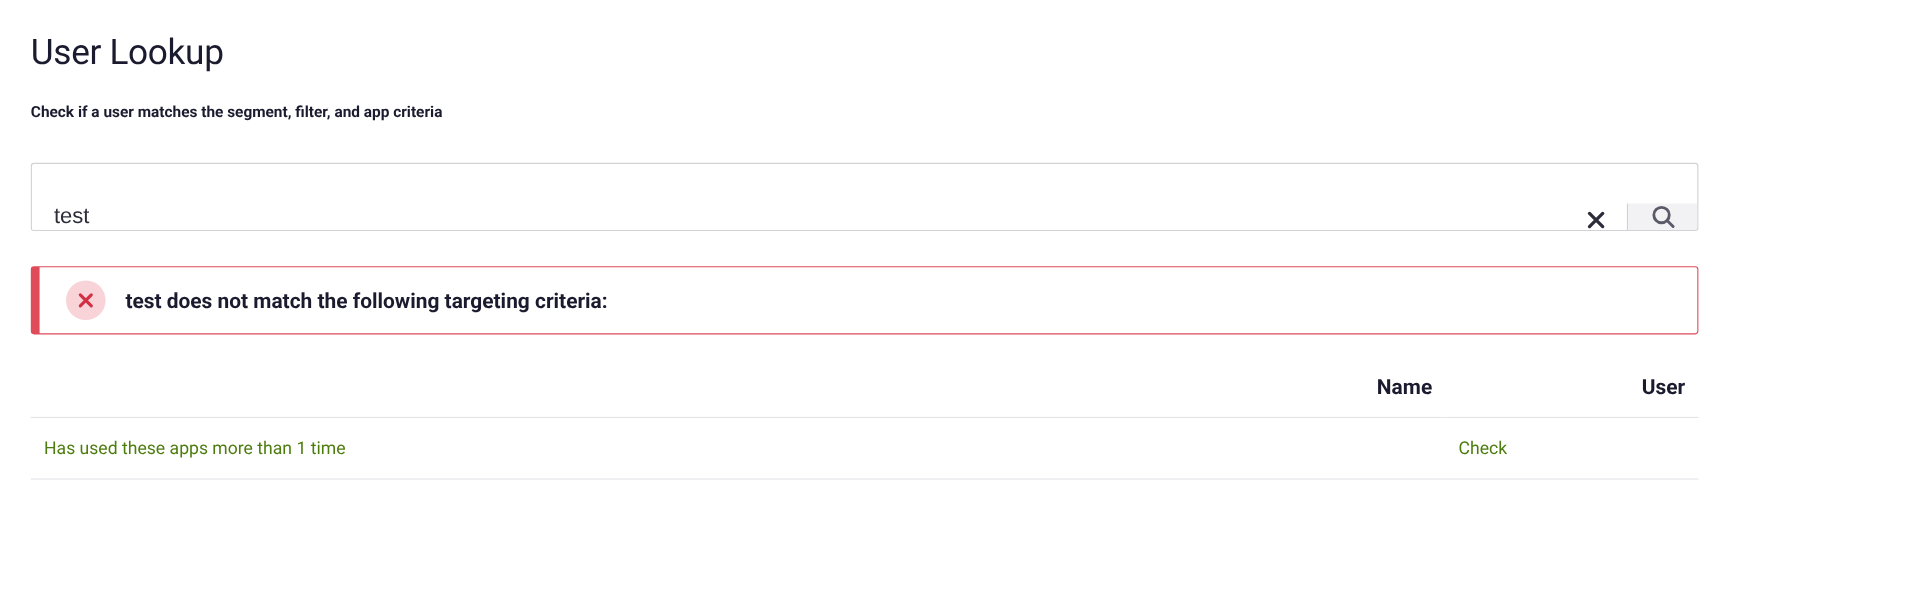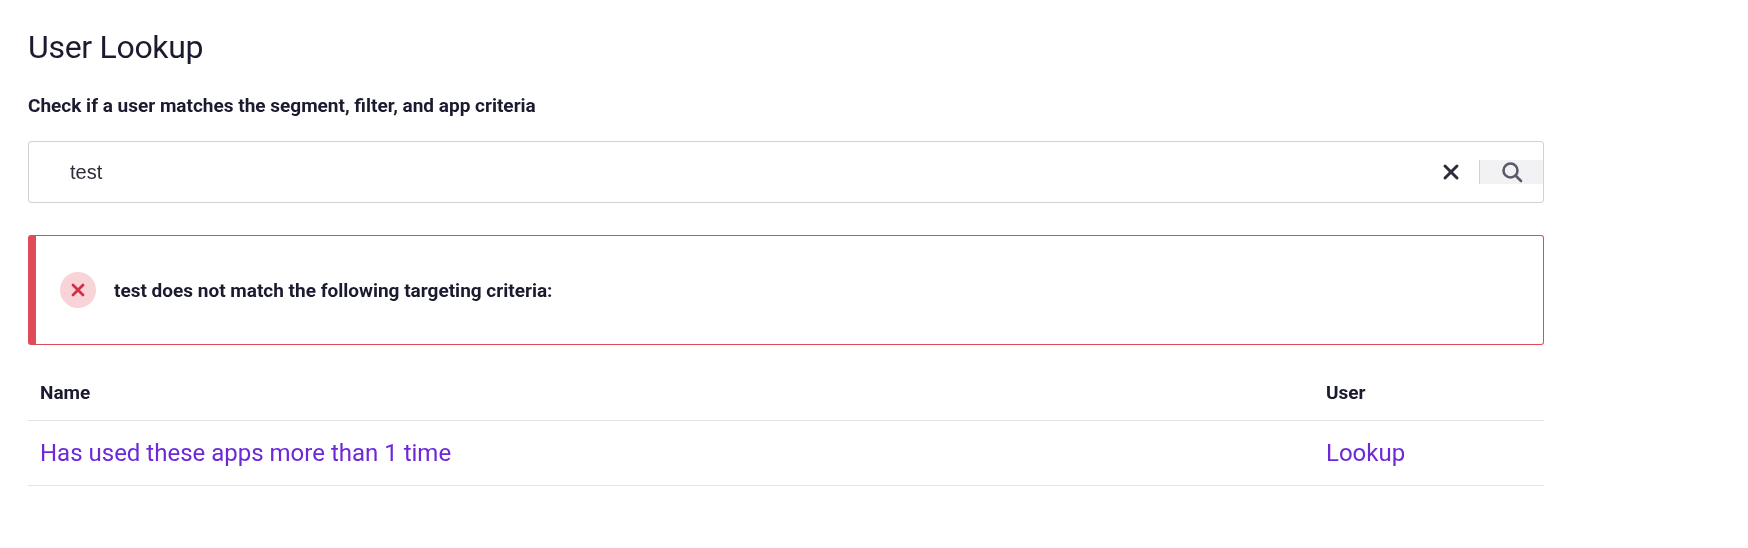--- a/index.html
+++ b/index.html
@@ -15,35 +15,34 @@
       width: 1748px;
     }
     .page-title {
       font-size: 32px;
       font-weight: 400;
       color: #1b1b2f;
       margin-bottom: 28px;
       letter-spacing: -0.3px;
     }
     .subtitle {
-      font-size: 19px;
+      font-size: 14px;
       font-weight: 700;
       color: #1b1b2f;
-      margin-bottom: 24px;
+      margin-bottom: 38px;
     }
     .search-row {
       display: flex;
-      align-items: center;
+      align-items: flex-end;
       width: 1516px;
       height: 62px;
       border: 1px solid #d1d1d6;
       border-radius: 3px;
       overflow: hidden;
       margin-bottom: 32px;
-      padding-left: 21px;
     }
     .search-input {
       flex: 1;
       border: none;
       outline: none;
       padding: 0 20px;
       font-size: 20px;
       color: #2c2c3a;
       background: #ffffff;
     }
@@ -69,21 +68,21 @@
       color: #5a5a68;
     }
     .alert {
       width: 1516px;
       border: 1px solid #e04b5a;
       border-left: 8px solid #e04b5a;
       border-radius: 3px;
       background: #ffffff;
       display: flex;
       align-items: center;
-      padding: 36px 24px;
+      padding: 12px 24px;
       margin-bottom: 20px;
     }
     .alert-icon-wrap {
       width: 36px;
       height: 36px;
       border-radius: 50%;
       background: #f8d3d7;
       display: flex;
       align-items: center;
       justify-content: center;
@@ -93,31 +92,31 @@
     .alert-text {
       font-size: 19px;
       font-weight: 700;
       color: #1b1b2f;
     }
     .results-table {
       width: 1516px;
       border-collapse: collapse;
     }
     .results-table th {
-      text-align: left;
+      text-align: right;
       font-size: 19px;
       font-weight: 700;
       color: #1b1b2f;
       padding: 16px 12px 16px 12px;
       border-bottom: 1px solid #e4e4e8;
     }
     .results-table td {
-      font-size: 24px;
+      font-size: 16px;
       font-weight: 400;
-      color: #6d28d9;
+      color: #4d7c0f;
       padding: 18px 12px;
       border-bottom: 1px solid #e4e4e8;
     }
     .col-name { width: auto; }
     .col-type { width: 230px; }
     svg { display: block; }
   </style>
 </head>
 <body>
 
@@ -158,16 +157,16 @@
 <table class="results-table">
   <thead>
     <tr>
       <th class="col-name">Name</th>
       <th class="col-type">User</th>
     </tr>
   </thead>
   <tbody>
     <tr>
       <td>Has used these apps more than 1 time</td>
-      <td>Lookup</td>
+      <td>Check</td>
     </tr>
   </tbody>
 </table>
 
 </body></html>

